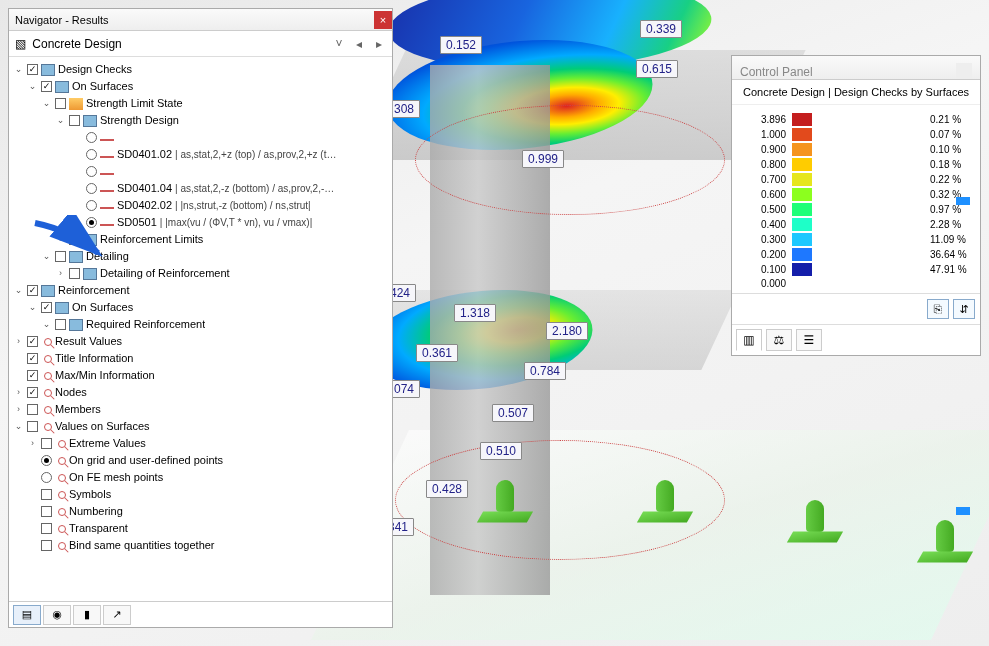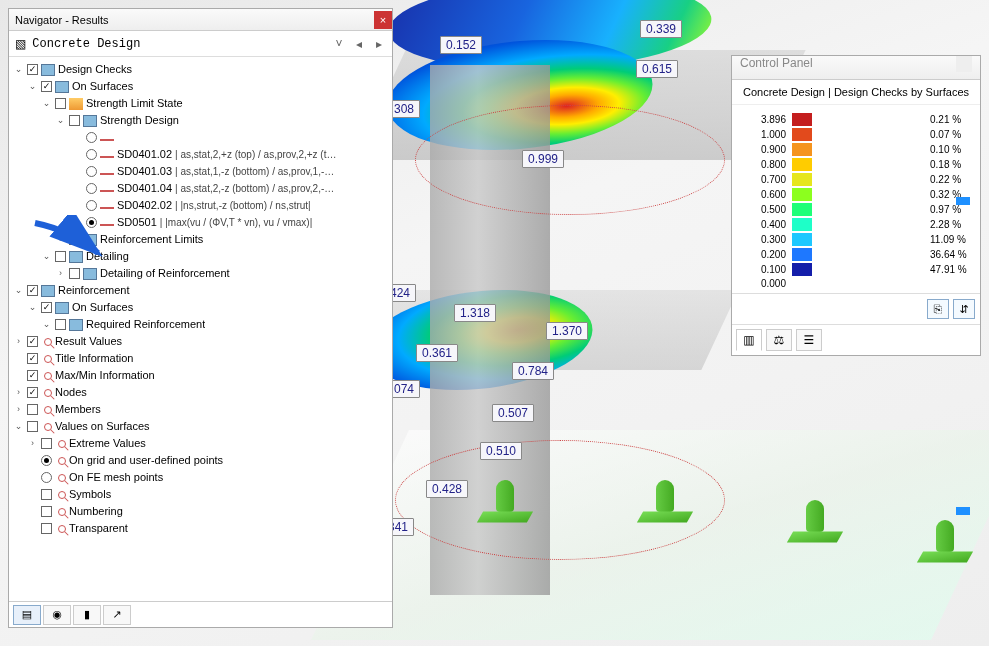--- a/index.html
+++ b/index.html
@@ -65,21 +65,21 @@
   display:flex; align-items:center; height:22px;
   background:linear-gradient(#fafafa,#eee); border-bottom:1px solid #ccc;
   font-size:11px; padding-left:6px;
 }
 .nav-title .close { margin-left:auto; width:18px; height:18px; background:#c33; color:#fff;
   text-align:center; line-height:18px; font-size:11px; cursor:pointer;}
 .nav-drop {
   display:flex; align-items:center; height:26px; border-bottom:1px solid #ddd;
   font-size:12px; padding:0 6px; gap:6px;
 }
-.nav-drop .dd { flex:1;font-family:Liberation Mono, monospace; }
+.nav-drop .dd { flex:1; }
 .nav-drop .chev, .nav-drop .arr { width:14px; text-align:center; color:#666; cursor:pointer;}
 .tree {
   flex:1; overflow-y:auto; overflow-x:hidden; font-size:11px; padding:4px 0 4px 4px;
   line-height:17px;
 }
 .tr-row { display:flex; align-items:center; white-space:nowrap; height:17px;}
 .tr-row .pad { display:inline-block; }
 .exp { width:11px; text-align:center; color:#555; cursor:pointer; font-size:9px;}
 .chk { width:11px; height:11px; border:1px solid #666; margin:0 3px; display:inline-flex;
   align-items:center; justify-content:center; font-size:9px; cursor:pointer; flex-shrink:0;}
@@ -105,21 +105,21 @@
 
 .bluearrow {
   position:absolute; left:30px; top:215px; width:80px; height:50px; pointer-events:none;
 }
 
 
 .ctrl {
   position:absolute; right:8px; top:55px; width:250px;
   background:#fff; border:1px solid #aaa;
 }
-.ctrl-title { height:24px; display:flex; align-items:flex-start; padding:0 8px;
+.ctrl-title { height:24px; display:flex; align-items:flex-end; padding:0 8px;
   background:linear-gradient(#fafafa,#eee); border-bottom:1px solid #ccc;
   font-size:12px; color:#888;}
 .ctrl-title .sq{ margin-left:auto; width:16px;height:16px; background:#eee;}
 .ctrl-sub { padding:6px 8px; font-size:11px; text-align:center; border-bottom:1px solid #eee;}
 .legend { padding:8px 10px 4px; display:grid; grid-template-columns: 44px 22px 1fr 40px; gap:2px 6px;
   font-size:10px; align-items:center;}
 .legend .num{ text-align:right;}
 .legend .sw{ width:20px; height:13px;}
 .legend .pct{ text-align:left;}
 .slider-col{ position:absolute; right:10px; top:92px; width:14px; height:318px;}
@@ -163,23 +163,23 @@
       <div class="base"></div>
     </div>
 
   <div class="tag" style="left:640px;top:20px">0.339</div>
   <div class="tag" style="left:440px;top:36px">0.152</div>
   <div class="tag" style="left:636px;top:60px">0.615</div>
   <div class="tag" style="left:378px;top:100px">0.308</div>
   <div class="tag" style="left:522px;top:150px">0.999</div>
   <div class="tag" style="left:374px;top:284px">0.424</div>
   <div class="tag" style="left:454px;top:304px">1.318</div>
-  <div class="tag" style="left:546px;top:322px">1.370</div>
+  <div class="tag" style="left:546px;top:322px">2.180</div>
   <div class="tag" style="left:416px;top:344px">0.361</div>
-  <div class="tag" style="left:512px;top:362px">0.784</div>
+  <div class="tag" style="left:524px;top:362px">0.784</div>
   <div class="tag" style="left:378px;top:380px">0.074</div>
   <div class="tag" style="left:492px;top:404px">0.507</div>
   <div class="tag" style="left:480px;top:442px">0.510</div>
   <div class="tag" style="left:426px;top:480px">0.428</div>
   <div class="tag" style="left:382px;top:518px">341</div>
 </div>
 
 <div class="navigator">
   <div class="nav-title">
     <span>Navigator - Results</span>
@@ -231,21 +231,20 @@
     <div class="tr-row">
         <span class="pad" style="width:70px"></span>
         <span class="rad"></span>
         <span class="ic line"></span>
         <span class="lbl"><span>SD0401.02</span> <span class="sub">| as,stat,2,+z (top) / as,prov,2,+z (t…</span></span>
       </div>
     <div class="tr-row">
         <span class="pad" style="width:70px"></span>
         <span class="rad"></span>
         <span class="ic line"></span>
-        <span class="lbl"><span>SD0401.03</span> <span class="sub">| as,stat,1,-z (bottom) / as,prov,1,-…</span></span>
       </div>
     <div class="tr-row">
         <span class="pad" style="width:70px"></span>
         <span class="rad"></span>
         <span class="ic line"></span>
         <span class="lbl"><span>SD0401.04</span> <span class="sub">| as,stat,2,-z (bottom) / as,prov,2,-…</span></span>
       </div>
     <div class="tr-row">
         <span class="pad" style="width:70px"></span>
         <span class="rad"></span>
@@ -372,20 +371,26 @@
         <span class="pad" style="width:25px"></span>
         <span class="chk"></span>
         <span class="ic mag"></span>
         <span class="lbl">Numbering</span>
       </div>
     <div class="tr-row">
         <span class="pad" style="width:25px"></span>
         <span class="chk"></span>
         <span class="ic mag"></span>
         <span class="lbl">Transparent</span>
+      </div>
+    <div class="tr-row">
+        <span class="pad" style="width:25px"></span>
+        <span class="chk"></span>
+        <span class="ic mag"></span>
+        <span class="lbl">Bind same quantities together</span>
       </div>
   </div>
 
   <div class="nav-bottom">
     <div class="tb active">▤</div>
     <div class="tb">◉</div>
     <div class="tb">▮</div>
     <div class="tb">↗</div>
   </div>
 </div>

